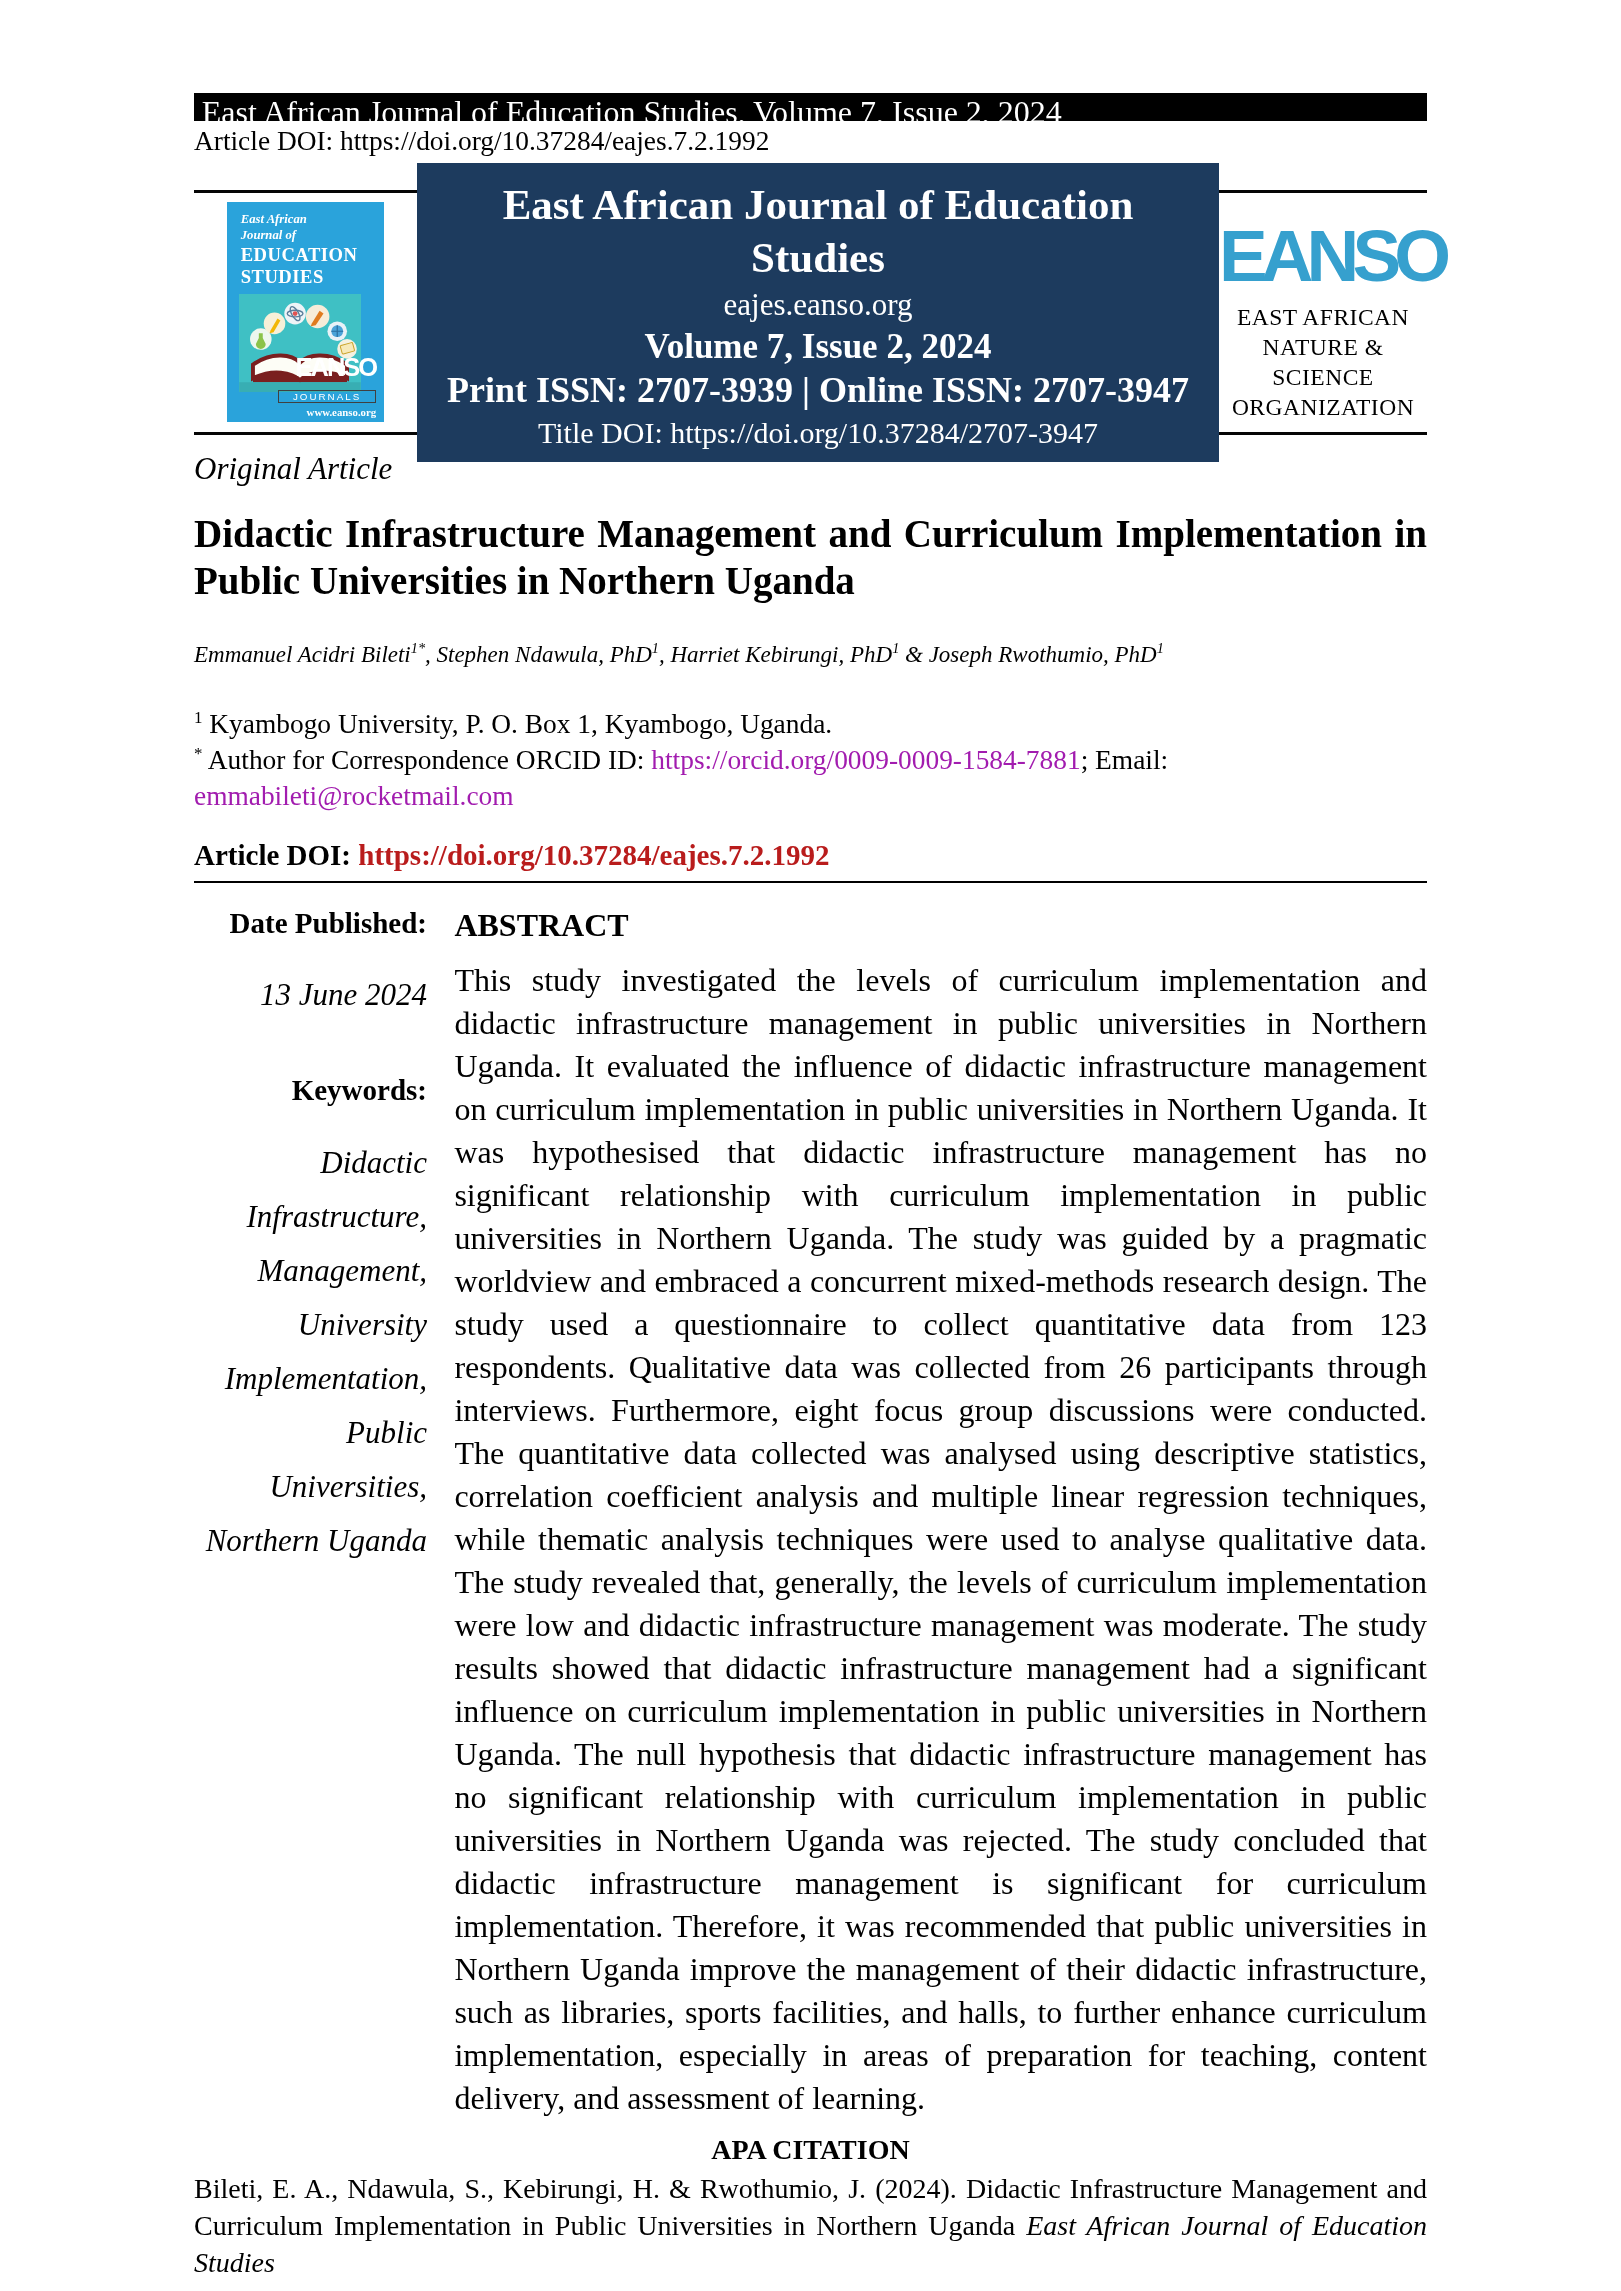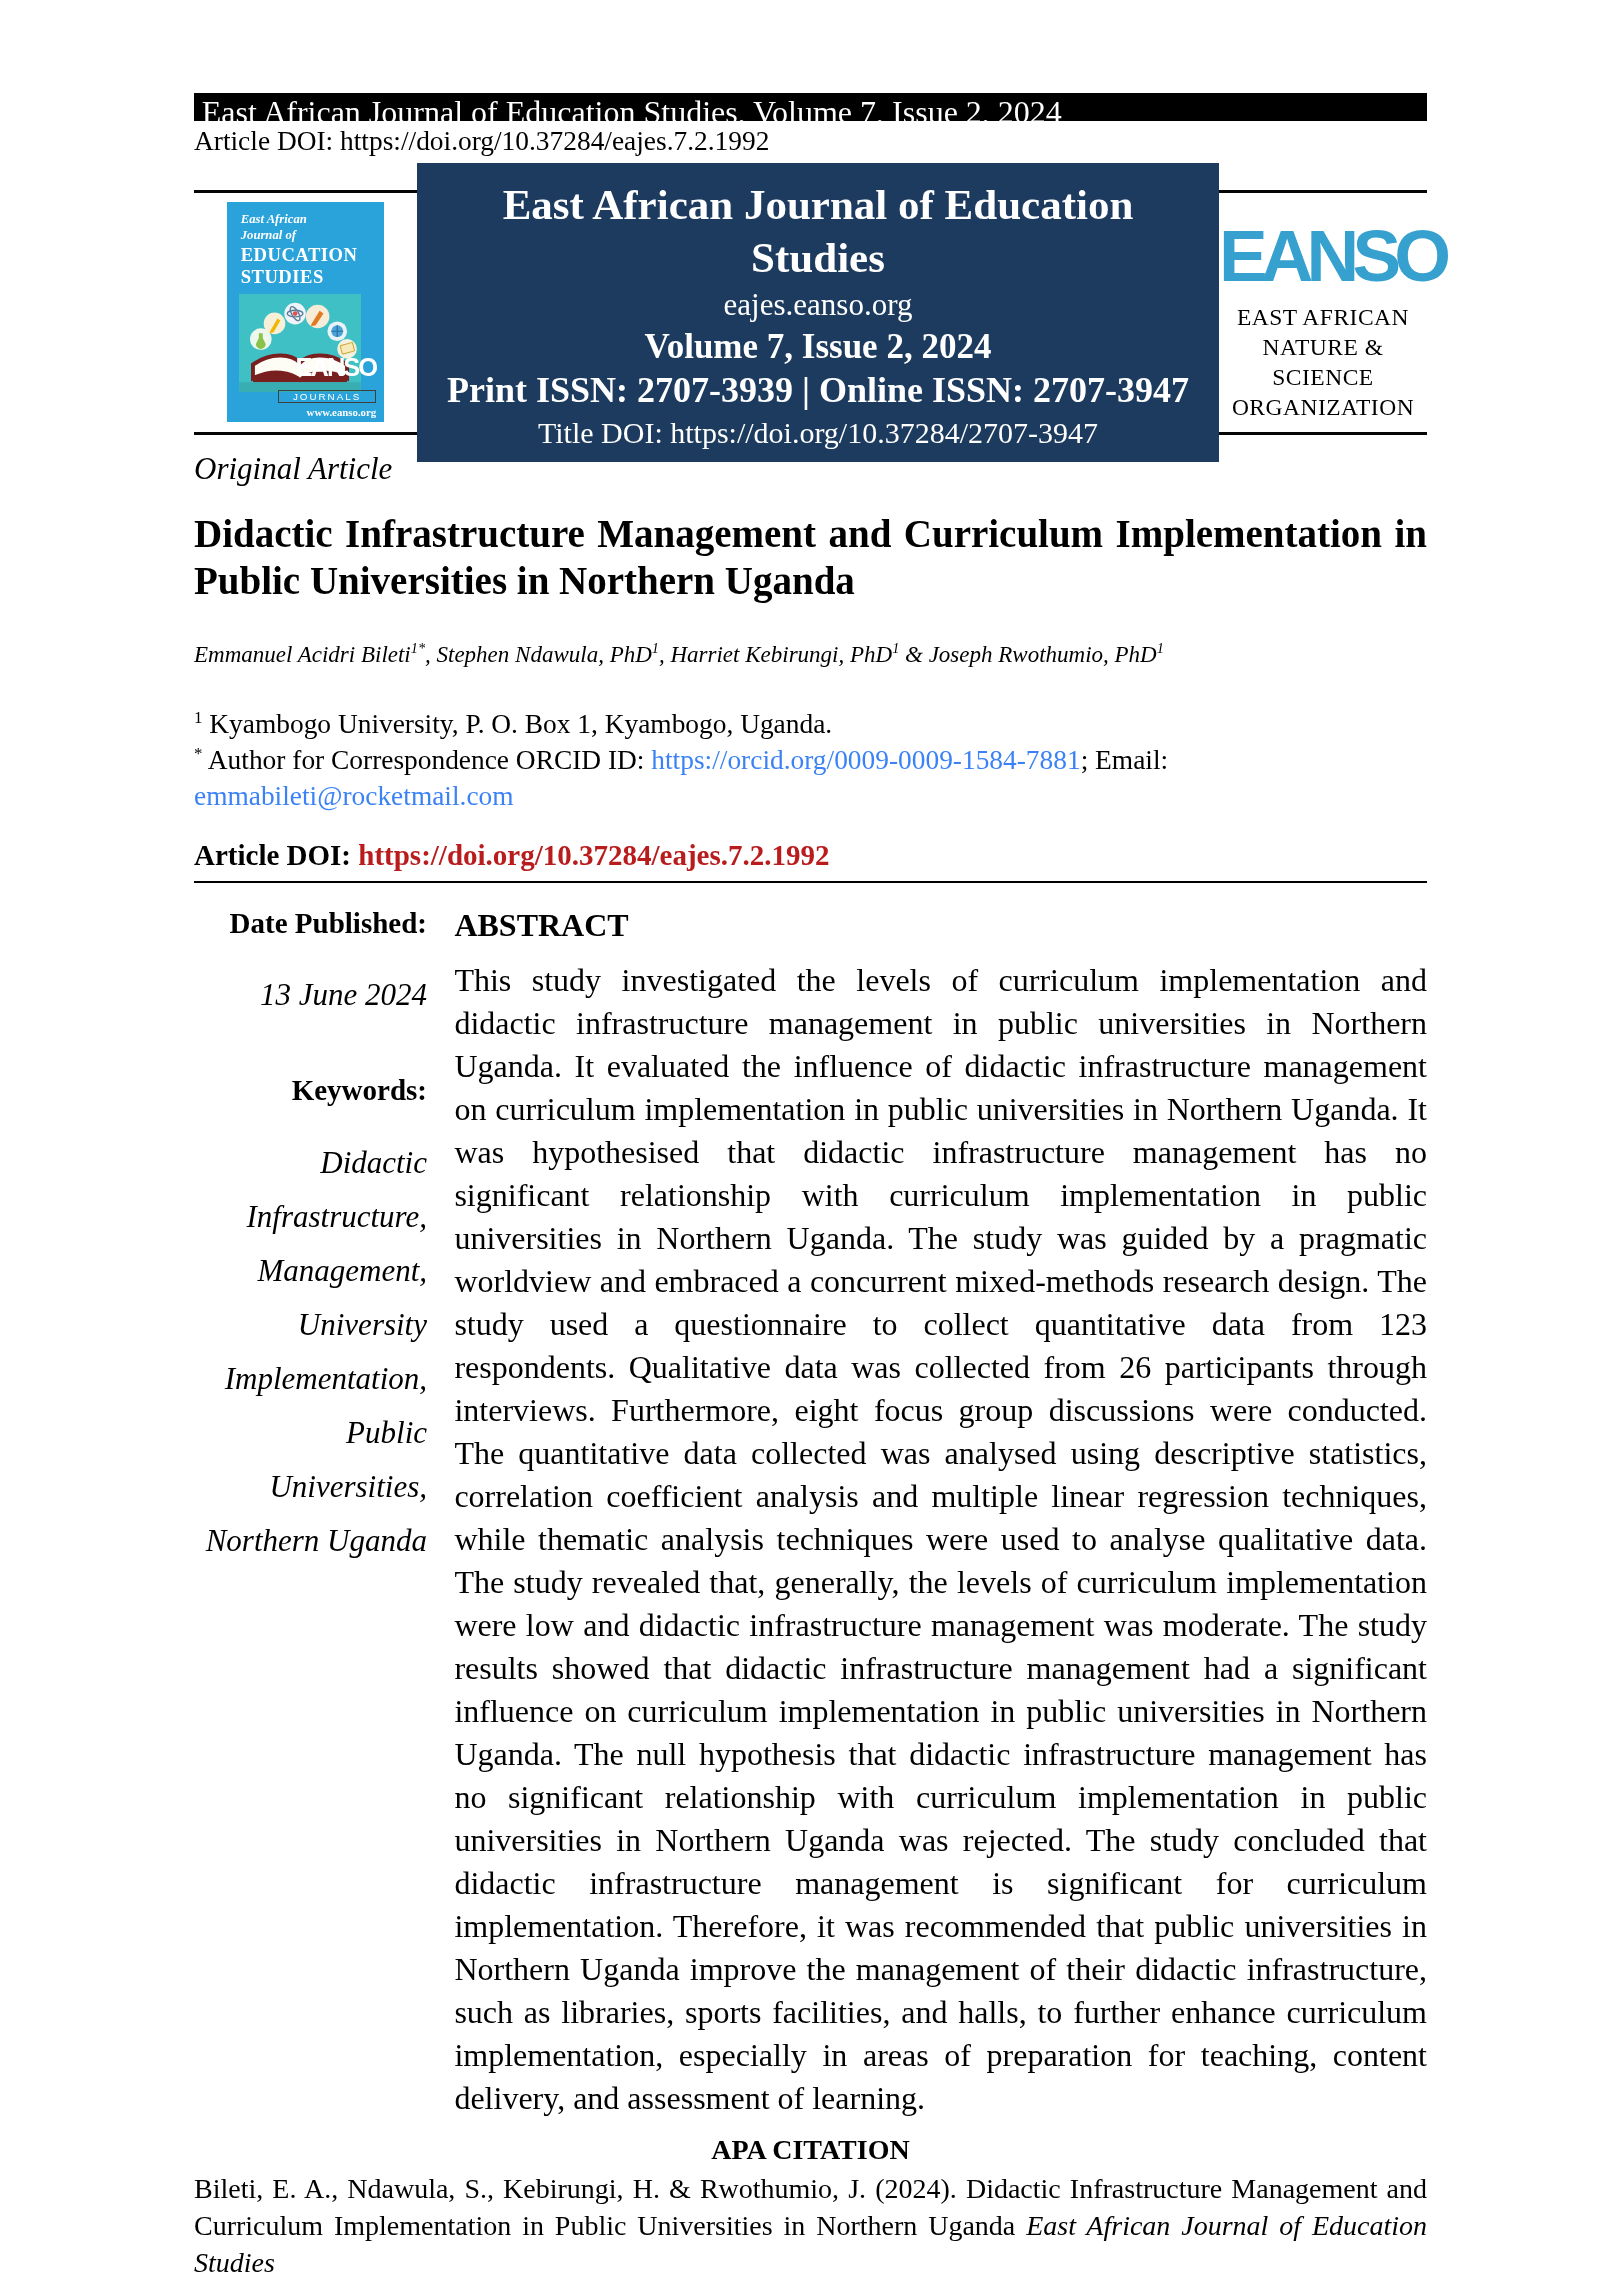--- a/index.html
+++ b/index.html
@@ -55,21 +55,21 @@
   .eanso-logo { font-family: "Liberation Sans", sans-serif; font-weight: bold; font-size: 73px; line-height: 69px; color: #36a0ce; letter-spacing: -6.9px; }
   .org-name { font-size: 23.5px; line-height: 30px; margin-top: 11.8px; letter-spacing: 0.5px; }
 
   .original-article { font-style: italic; font-size: 31px; margin-top: 15.7px; }
 
   .article-title { font-weight: bold; font-size: 39px; line-height: 47px; text-align: justify; margin-top: 23.5px; }
   .authors { font-style: italic; font-size: 23px; line-height: 49px; margin-top: 25.5px; }
   sup { font-size: 0.62em; line-height: 0; }
 
   .affiliations { font-size: 27.4px; line-height: 36px; margin-top: 27.4px; }
-  a, .link { color: #3b82f6; text-decoration: none; }
+  a, .link { color: #a21caf; text-decoration: none; }
 
   .doi-line { font-weight: bold; font-size: 29px; margin-top: 25.5px; }
   .doi-line .doi-url { color: #b91c1c; }
   .doi-rule { border: none; border-top: 2.9px solid #000; margin-top: 8.8px; }
 
   .abstract-row { display: flex; margin-top: 23.5px; }
   .meta-col { width: 233px; text-align: right; flex-shrink: 0; }
   .meta-date-label { font-weight: bold; font-size: 29px; }
   .meta-date { font-style: italic; font-size: 31px; margin-top: 37px; }
   .meta-kw-label { font-weight: bold; font-size: 29px; margin-top: 61px; }

